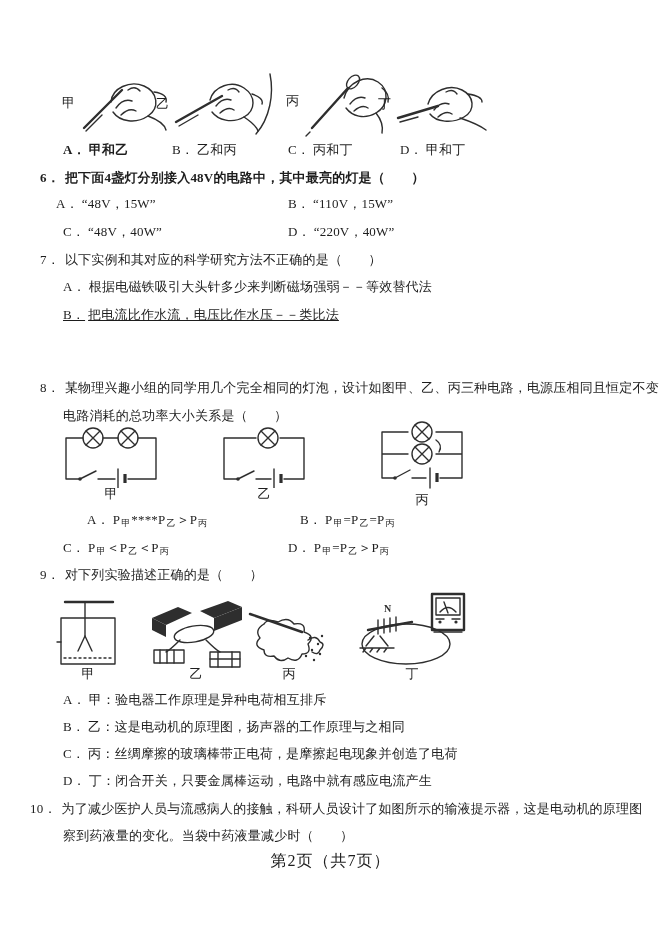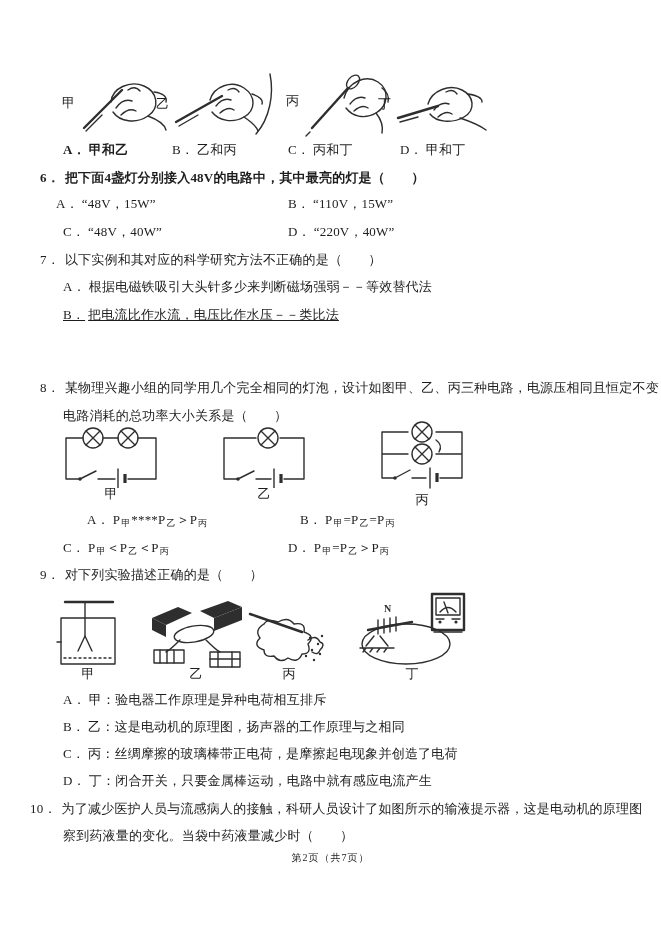--- a/index.html
+++ b/index.html
@@ -38,21 +38,21 @@
   .sk  { stroke: #2e2e2e; fill: none; stroke-width: 1.4; stroke-linecap: round; stroke-linejoin: round; }
   .skb { stroke: #2e2e2e; fill: none; stroke-width: 2.4; stroke-linecap: round; stroke-linejoin: round; }
   .skt { stroke: #2e2e2e; fill: none; stroke-width: 3.2; stroke-linecap: butt; }
   .fl  { fill: #2e2e2e; stroke: none; }
   .svgtxt { font-family: "Liberation Serif", serif; font-size: 10px; font-weight: bold; fill: #2e2e2e; }
   .footer {
     position: absolute;
     left: 0; right: 0;
     top: 851px;
     text-align: center;
-    font-size: 10px;
+    font-size: 16px;
     letter-spacing: 1px;
   }
 </style>
 </head>
 <body>
 
 <div class="page">
 
   <div class="handcell" style="left:62px; top:70px;">
     <span class="figlabel">甲</span>

